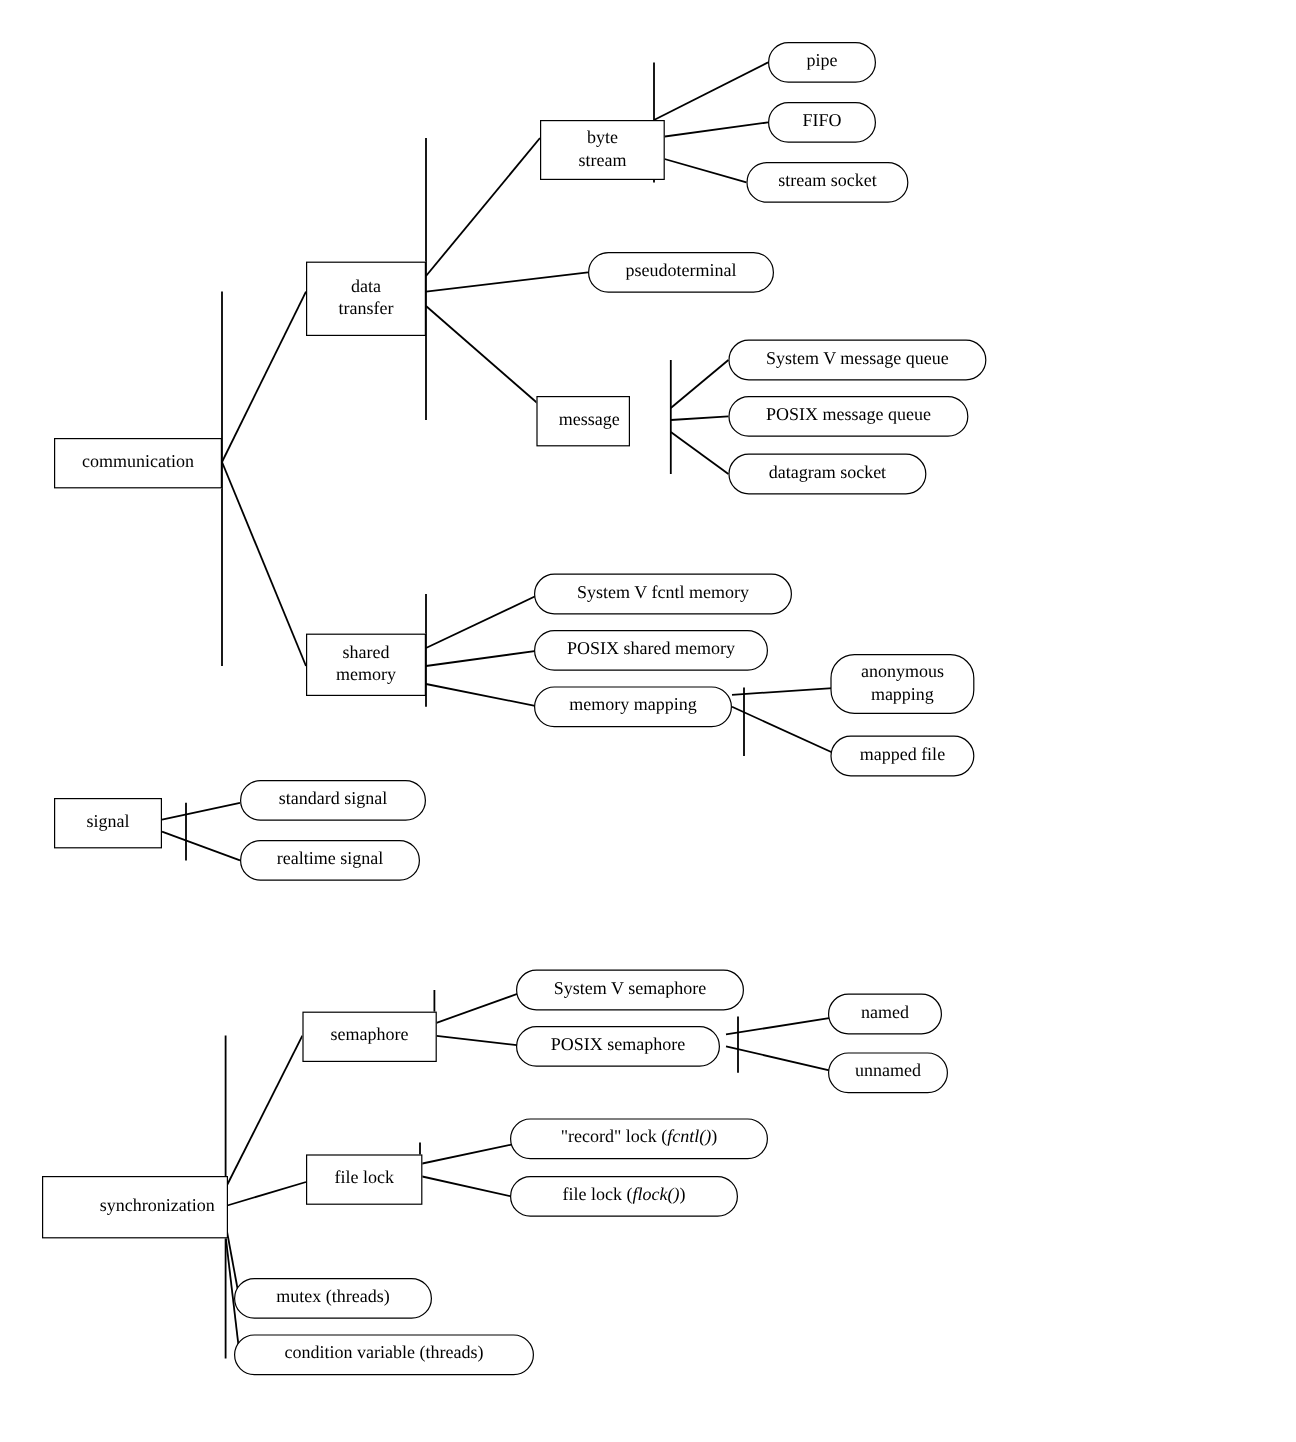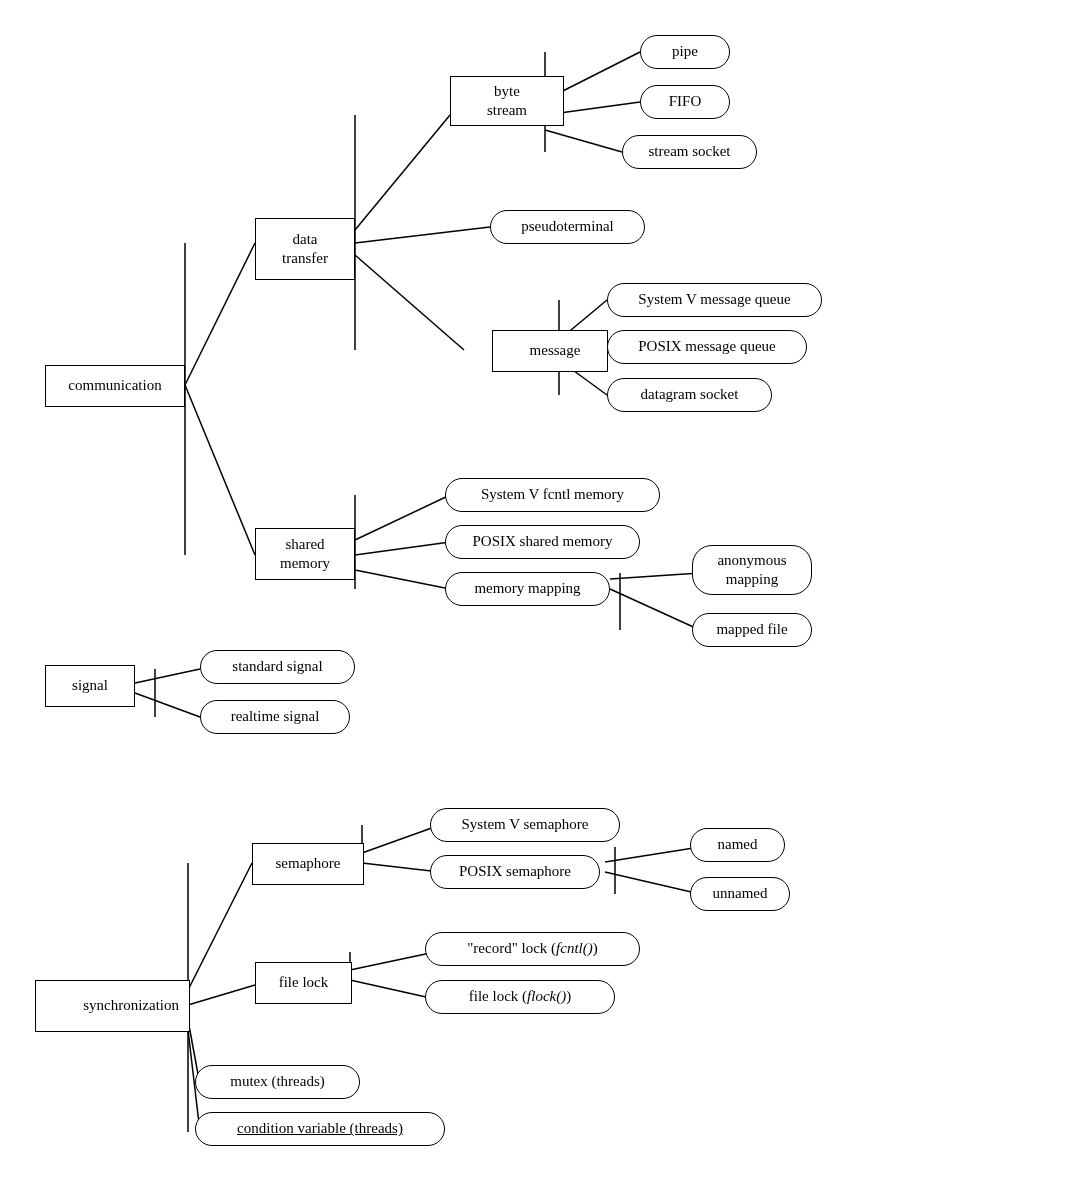--- a/index.html
+++ b/index.html
@@ -145,41 +145,41 @@
   </svg>
 
   <div class="node node-rect" style="left:45px; top:365px; width:140px; height:42px;">
     <span>communication</span>
   </div>
 
   <div class="node node-rect" style="left:255px; top:218px; width:100px; height:62px;">
     <span>data<br>transfer</span>
   </div>
 
-  <div class="node node-rect" style="left:450px; top:76px; width:114px; height:50px;">
+  <div class="node node-rect" style="left:450px; top:100px; width:104px; height:50px;">
     <span>byte<br>stream</span>
   </div>
 
   <div class="node node-rounded" style="left:640px; top:35px; width:90px; height:34px;">
     <span>pipe</span>
   </div>
 
   <div class="node node-rounded" style="left:640px; top:85px; width:90px; height:34px;">
     <span>FIFO</span>
   </div>
 
   <div class="node node-rounded" style="left:622px; top:135px; width:135px; height:34px;">
     <span>stream socket</span>
   </div>
 
   <div class="node node-rounded" style="left:490px; top:210px; width:155px; height:34px;">
     <span>pseudoterminal</span>
   </div>
 
-  <div class="node node-rect" style="left:492px; top:330px; width:116px; height:42px;padding-left:20px;">
+  <div class="node node-rect" style="left:447px; top:330px; width:78px; height:42px;padding-left:20px;">
     <span>message</span>
   </div>
 
   <div class="node node-rounded" style="left:607px; top:283px; width:215px; height:34px;">
     <span>System V message queue</span>
   </div>
 
   <div class="node node-rounded" style="left:607px; top:330px; width:200px; height:34px;align-items:center;">
     <span>POSIX message queue</span>
   </div>
@@ -257,17 +257,17 @@
   </div>
 
   <div class="node node-rounded" style="left:425px; top:980px; width:190px; height:34px;">
     <span>file lock (<i>flock()</i>)</span>
   </div>
 
   <div class="node node-rounded" style="left:195px; top:1065px; width:165px; height:34px;">
     <span>mutex (threads)</span>
   </div>
 
-  <div class="node node-rounded" style="left:195px; top:1112px; width:250px; height:34px;text-decoration:underline;">
+  <div class="node node-rounded" style="left:195px; top:1112px; width:250px; height:34px;">
     <span>condition variable (threads)</span>
   </div>
 
 </div>
 
 </body></html>

